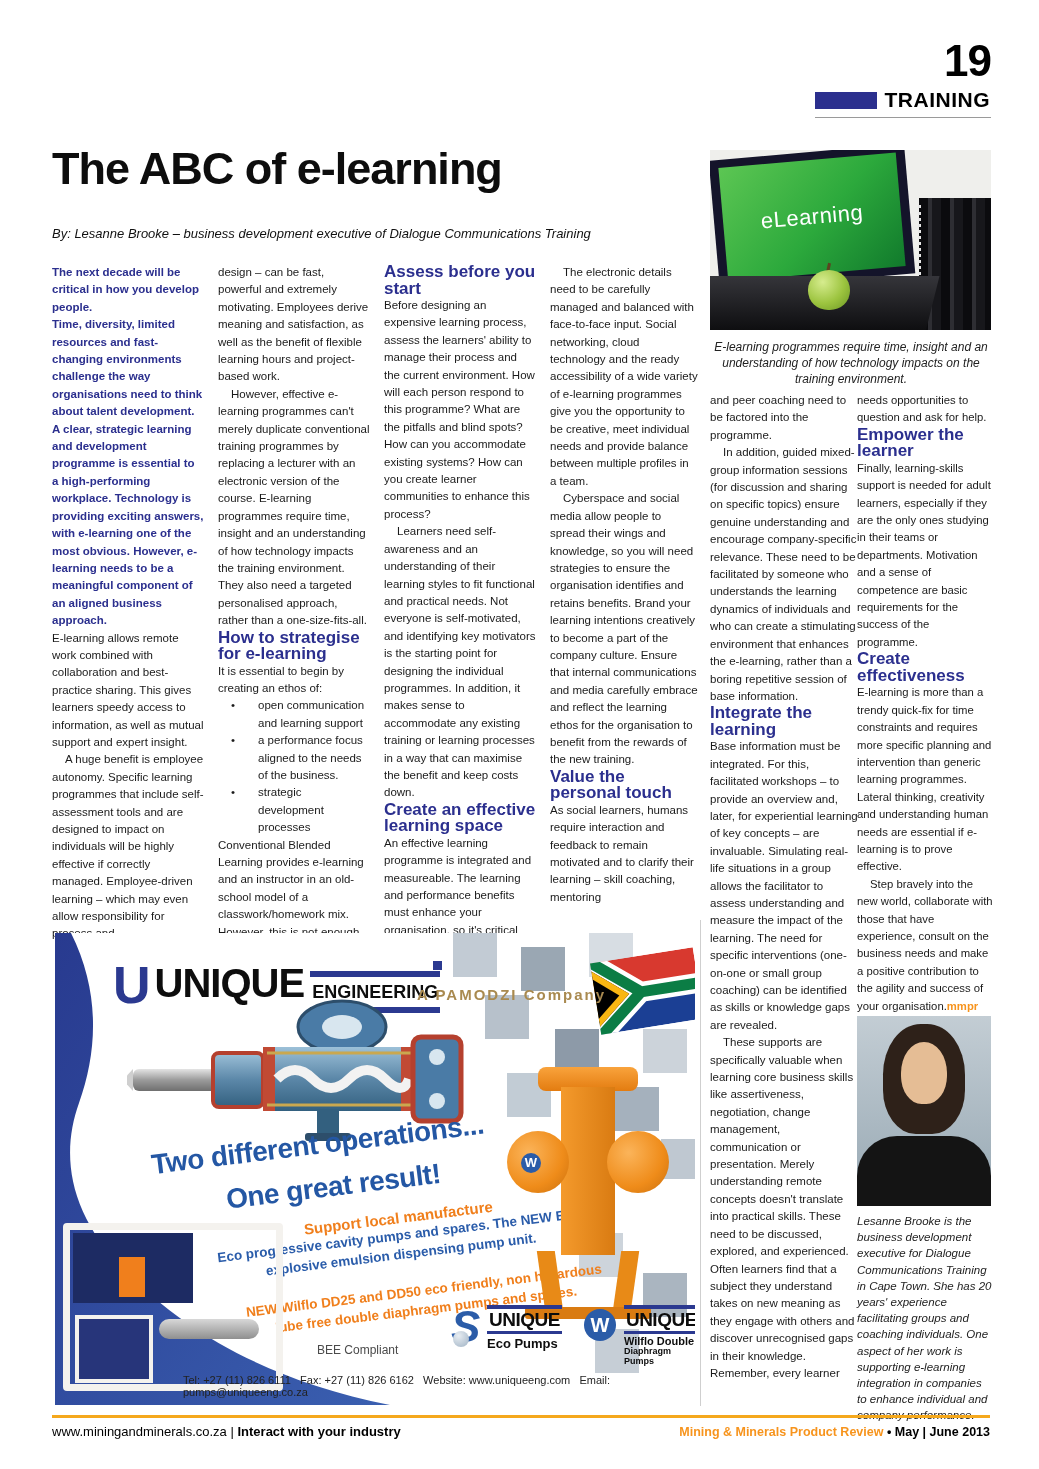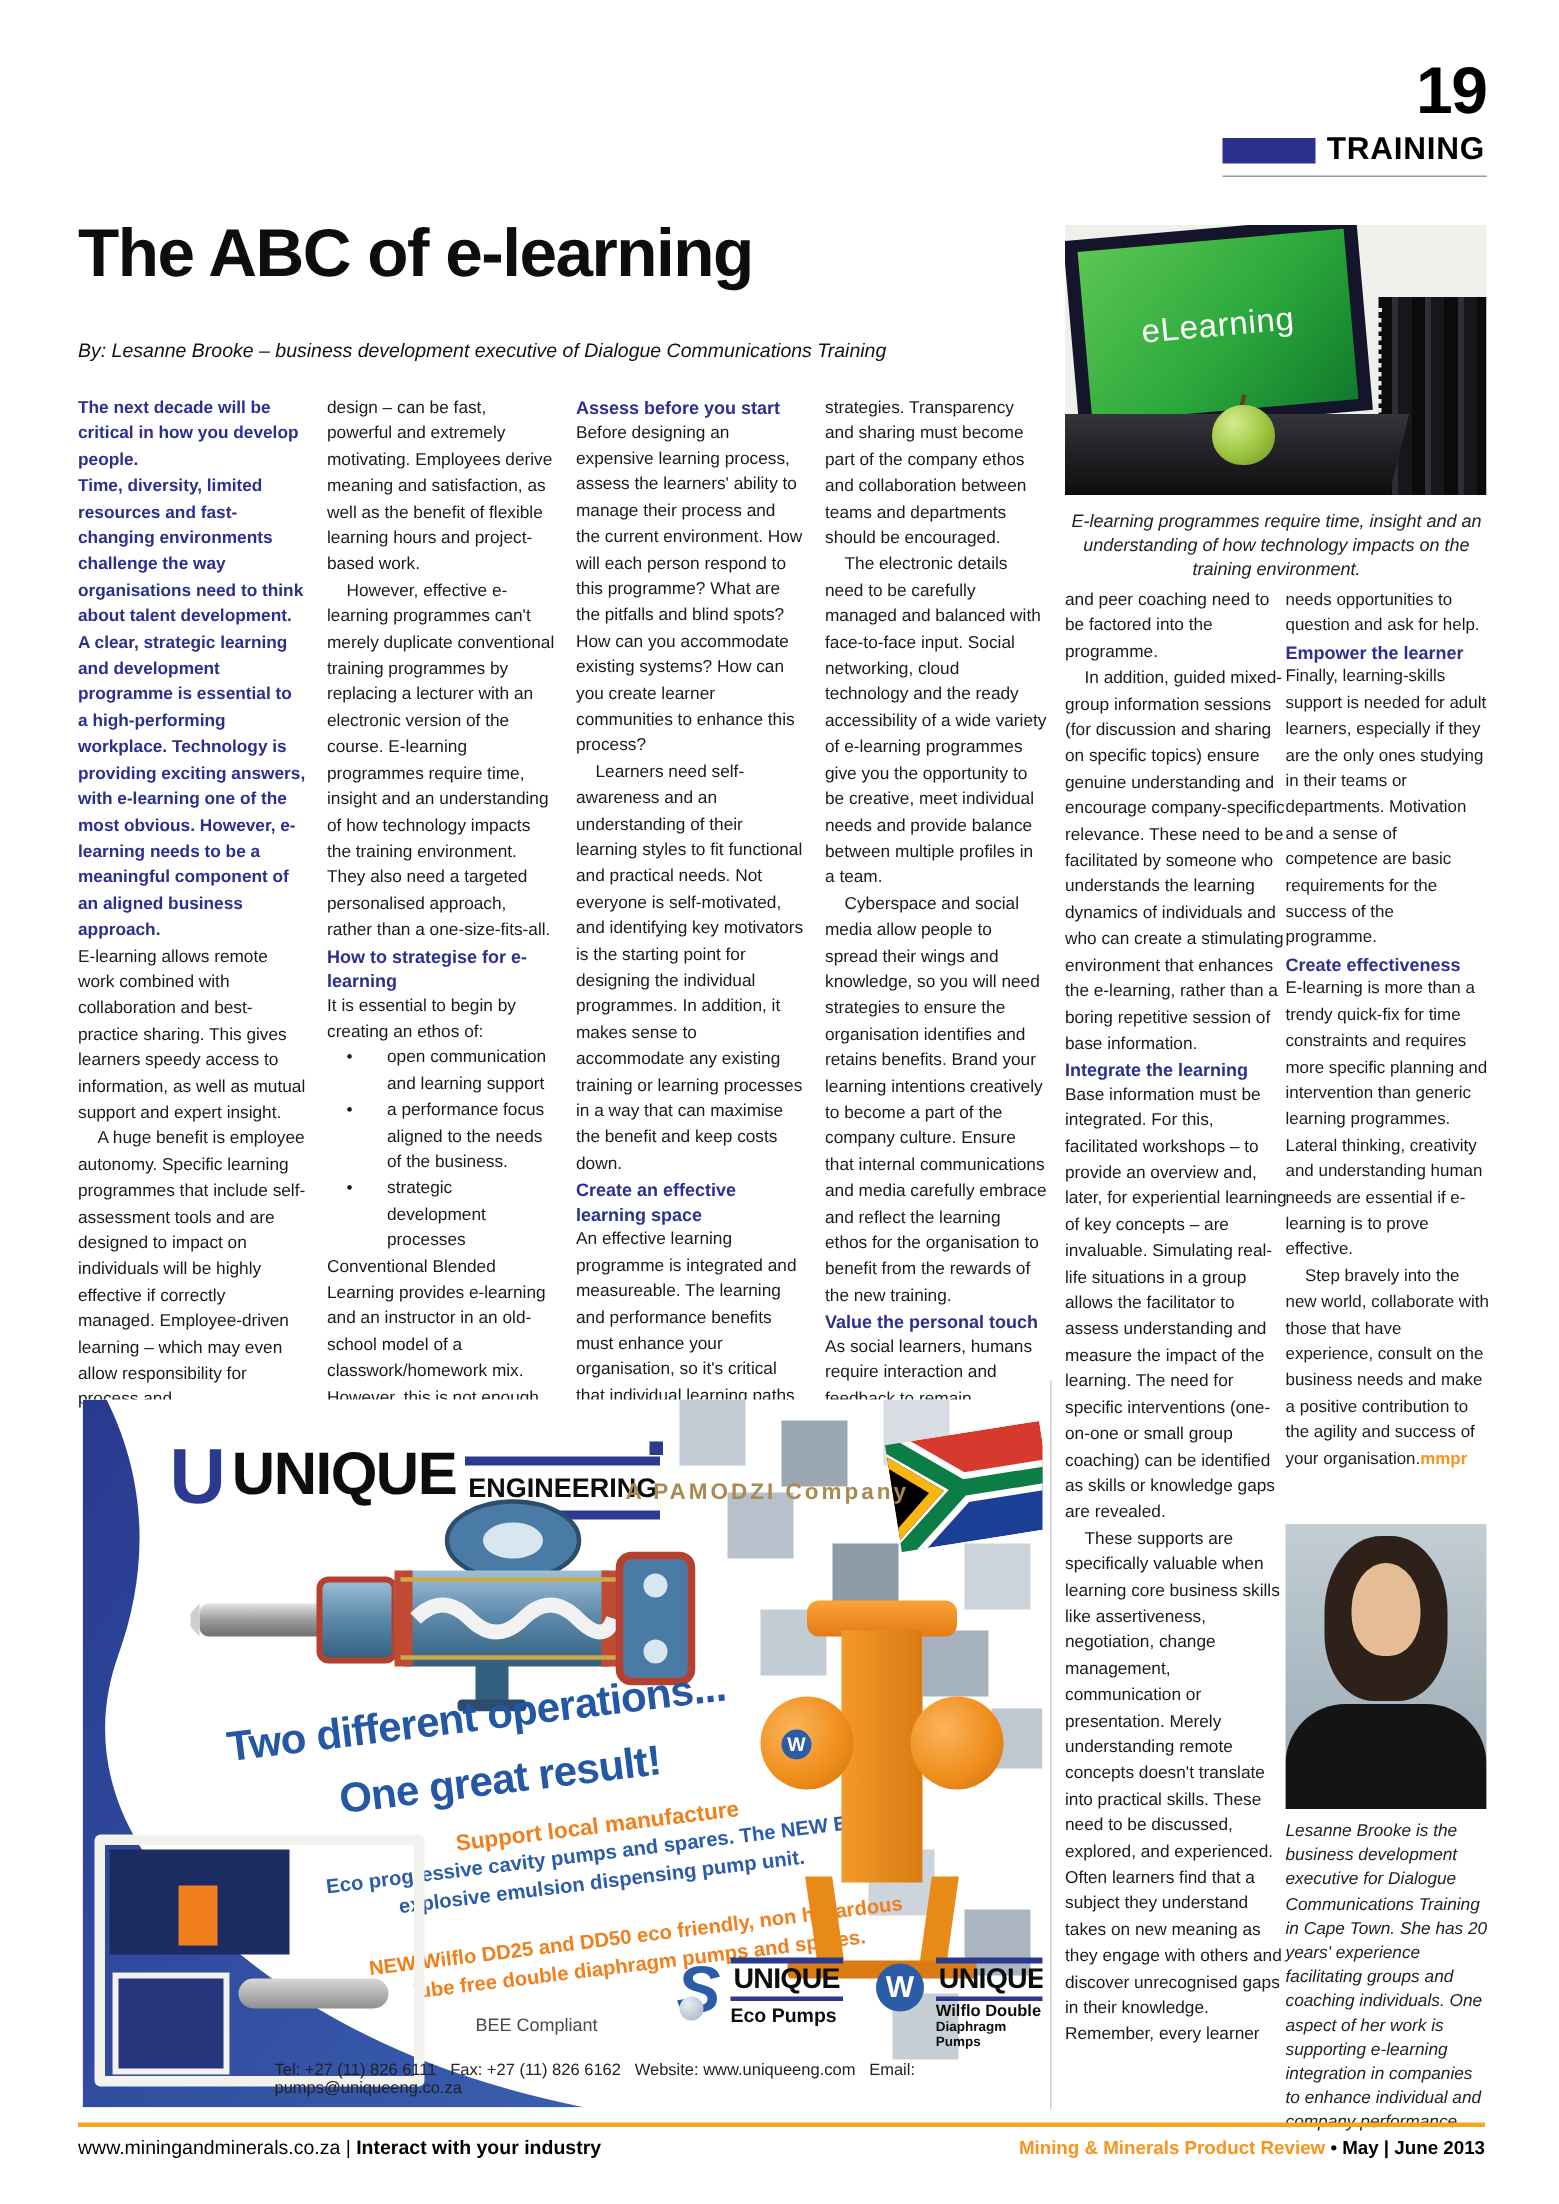--- a/index.html
+++ b/index.html
@@ -29,21 +29,21 @@
   .apple{position:absolute;left:98px;top:120px;width:42px;height:40px;border-radius:50% 50% 48% 48%;
     background:radial-gradient(circle at 35% 30%,#d6ec8e,#9cc43f 55%,#6f9a26 95%);}
   .apple-stem{position:absolute;left:117px;top:113px;width:3px;height:10px;background:#5c4420;transform:rotate(12deg);}
   .photo-caption{position:absolute;left:710px;top:339px;width:282px;font-size:12px;font-style:italic;
     line-height:16px;color:#222;text-align:center;}
   
   .col{position:absolute;top:264px;font-size:11.5px;line-height:17.4px;color:#1a1a1a;}
   .col p{margin:0;}
   .col .in{text-indent:13px;}
   .lead{color:#2b2f8e;font-weight:700;}
-  .h{margin-top:17px;font-size:12px;line-height:16.5px;font-weight:700;color:#2b2f8e;}
+  .h{margin-top:17px;font-size:17px;line-height:16.5px;font-weight:700;color:#2b2f8e;}
   .h.first{margin-top:0;}
   .col ul{margin:0;padding:0;list-style:none;}
   .col li{position:relative;padding-left:40px;}
   .col li::before{content:"\2022";position:absolute;left:13px;}
   #col1{left:52px;width:152px;}
   #col2{left:218px;width:152px;}
   #col3{left:384px;width:152px;}
   #col4{left:550px;width:148px;}
   #col5{left:710px;top:392px;width:148px;}
   #col6{left:857px;top:392px;width:136px;font-size:11.3px;}
@@ -173,21 +173,20 @@
 
   <div class="col" id="col3">
     <p class="h first">Assess before you start</p>
     <p>Before designing an expensive learning process, assess the learners' ability to manage their process and the current environment. How will each person respond to this programme? What are the pitfalls and blind spots? How can you accommodate existing systems? How can you create learner communities to enhance this process?</p>
     <p class="in">Learners need self-awareness and an understanding of their learning styles to fit functional and practical needs. Not everyone is self-motivated, and identifying key motivators is the starting point for designing the individual programmes. In addition, it makes sense to accommodate any existing training or learning processes in a way that can maximise the benefit and keep costs down.</p>
     <p class="h">Create an effective learning space</p>
     <p>An effective learning programme is integrated and measureable. The learning and performance benefits must enhance your organisation, so it's critical that individual learning paths are aligned with company</p>
   </div>
 
   <div class="col" id="col4">
-    <p>strategies. Transparency and sharing must become part of the company ethos and collaboration between teams and departments should be encouraged.</p>
     <p class="in">The electronic details need to be carefully managed and balanced with face-to-face input. Social networking, cloud technology and the ready accessibility of a wide variety of e-learning programmes give you the opportunity to be creative, meet individual needs and provide balance between multiple profiles in a team.</p>
     <p class="in">Cyberspace and social media allow people to spread their wings and knowledge, so you will need strategies to ensure the organisation identifies and retains benefits. Brand your learning intentions creatively to become a part of the company culture. Ensure that internal communications and media carefully embrace and reflect the learning ethos for the organisation to benefit from the rewards of the new training.</p>
     <p class="h">Value the personal touch</p>
     <p>As social learners, humans require interaction and feedback to remain motivated and to clarify their learning – skill coaching, mentoring</p>
   </div>
 
   <div class="col" id="col5">
     <p>and peer coaching need to be factored into the programme.</p>
     <p class="in">In addition, guided mixed-group information sessions (for discussion and sharing on specific topics) ensure genuine understanding and encourage company-specific relevance. These need to be facilitated by someone who understands the learning dynamics of individuals and who can create a stimulating environment that enhances the e-learning, rather than a boring repetitive session of base information.</p>
     <p class="h">Integrate the learning</p>

